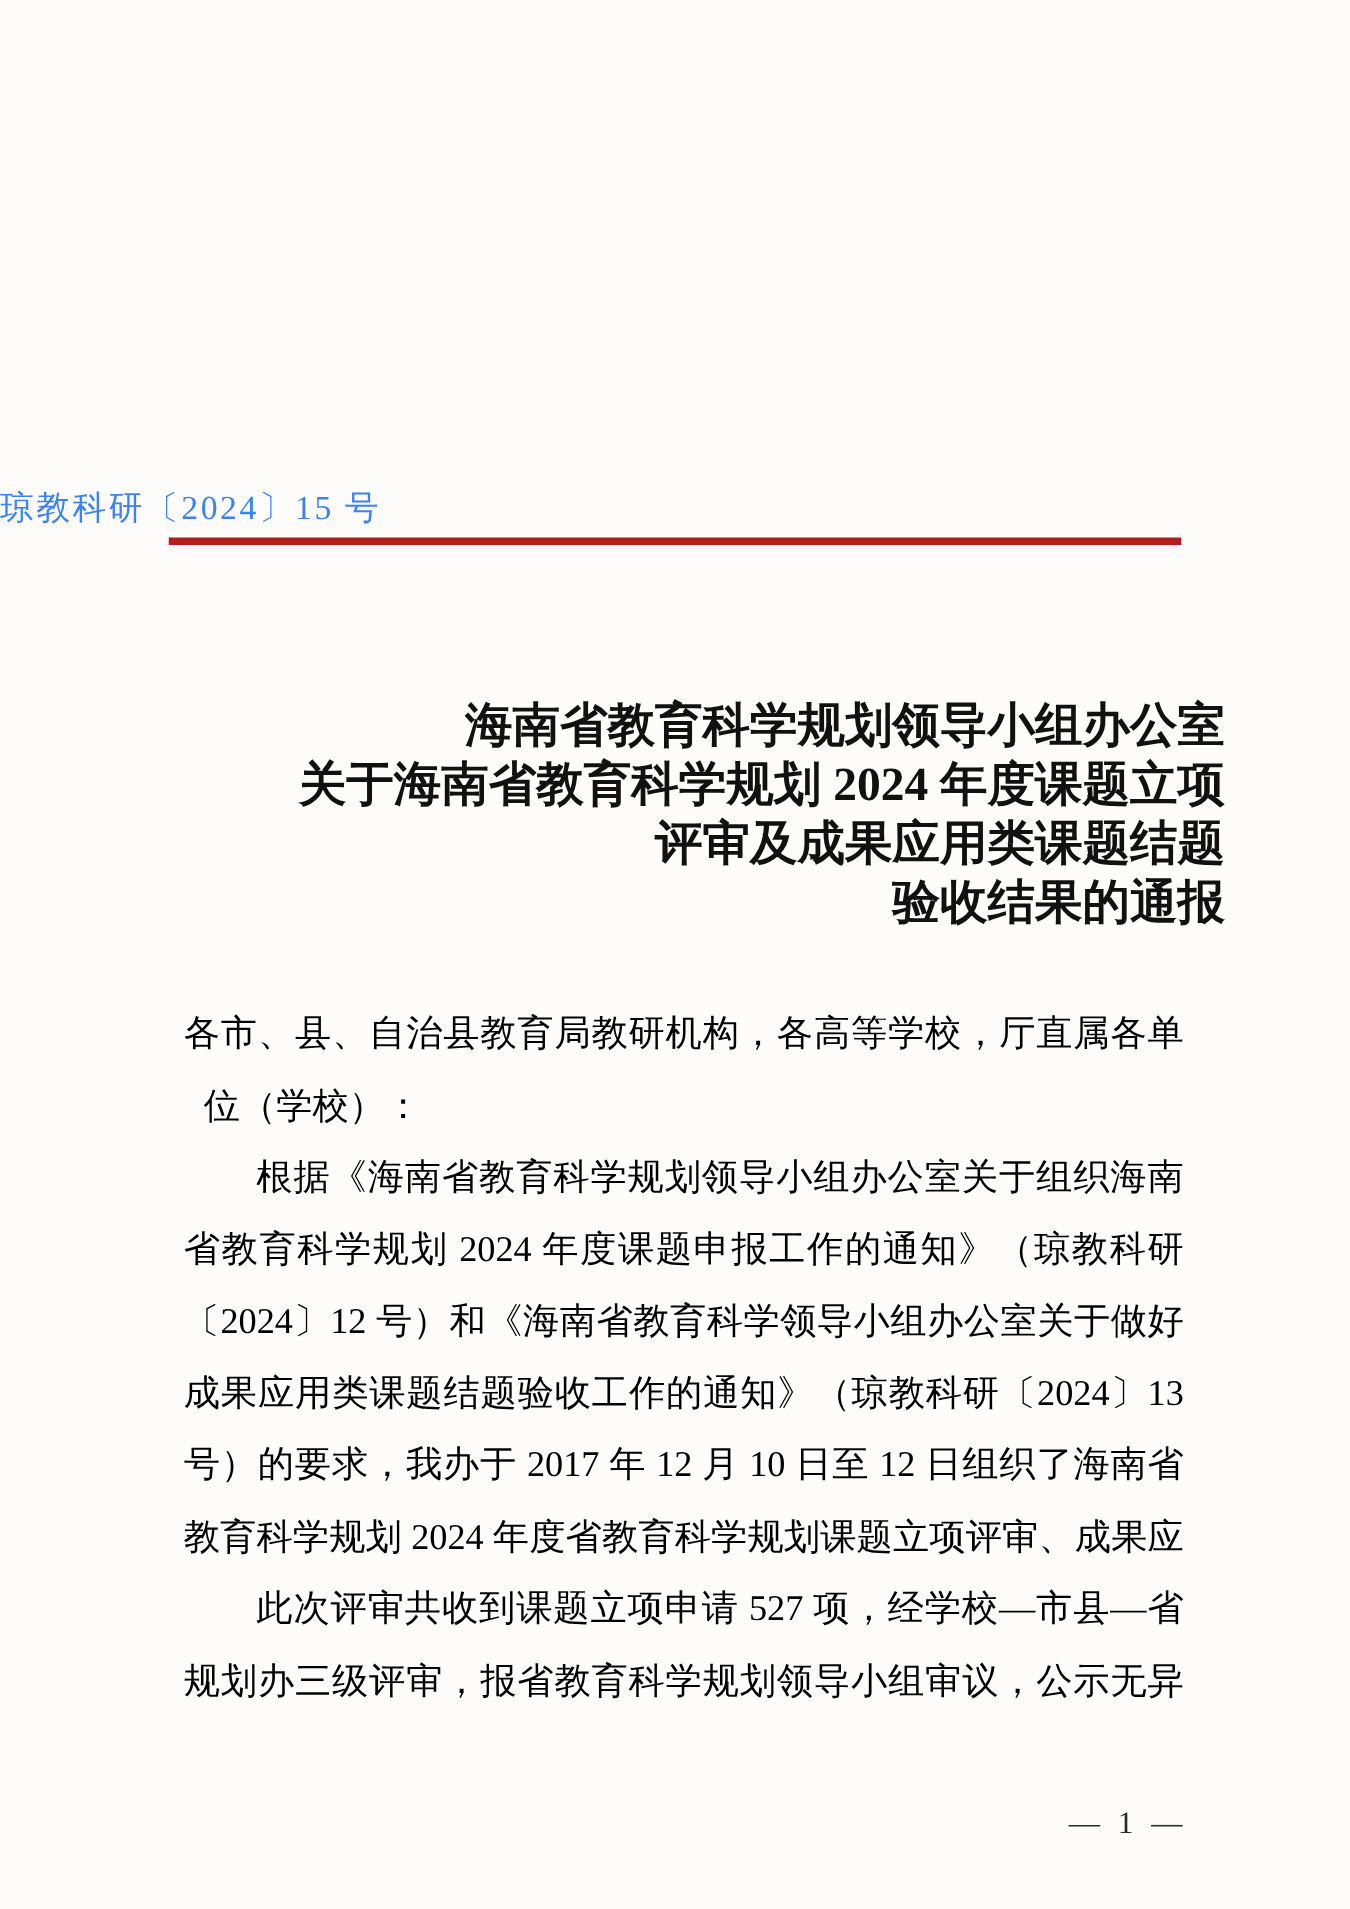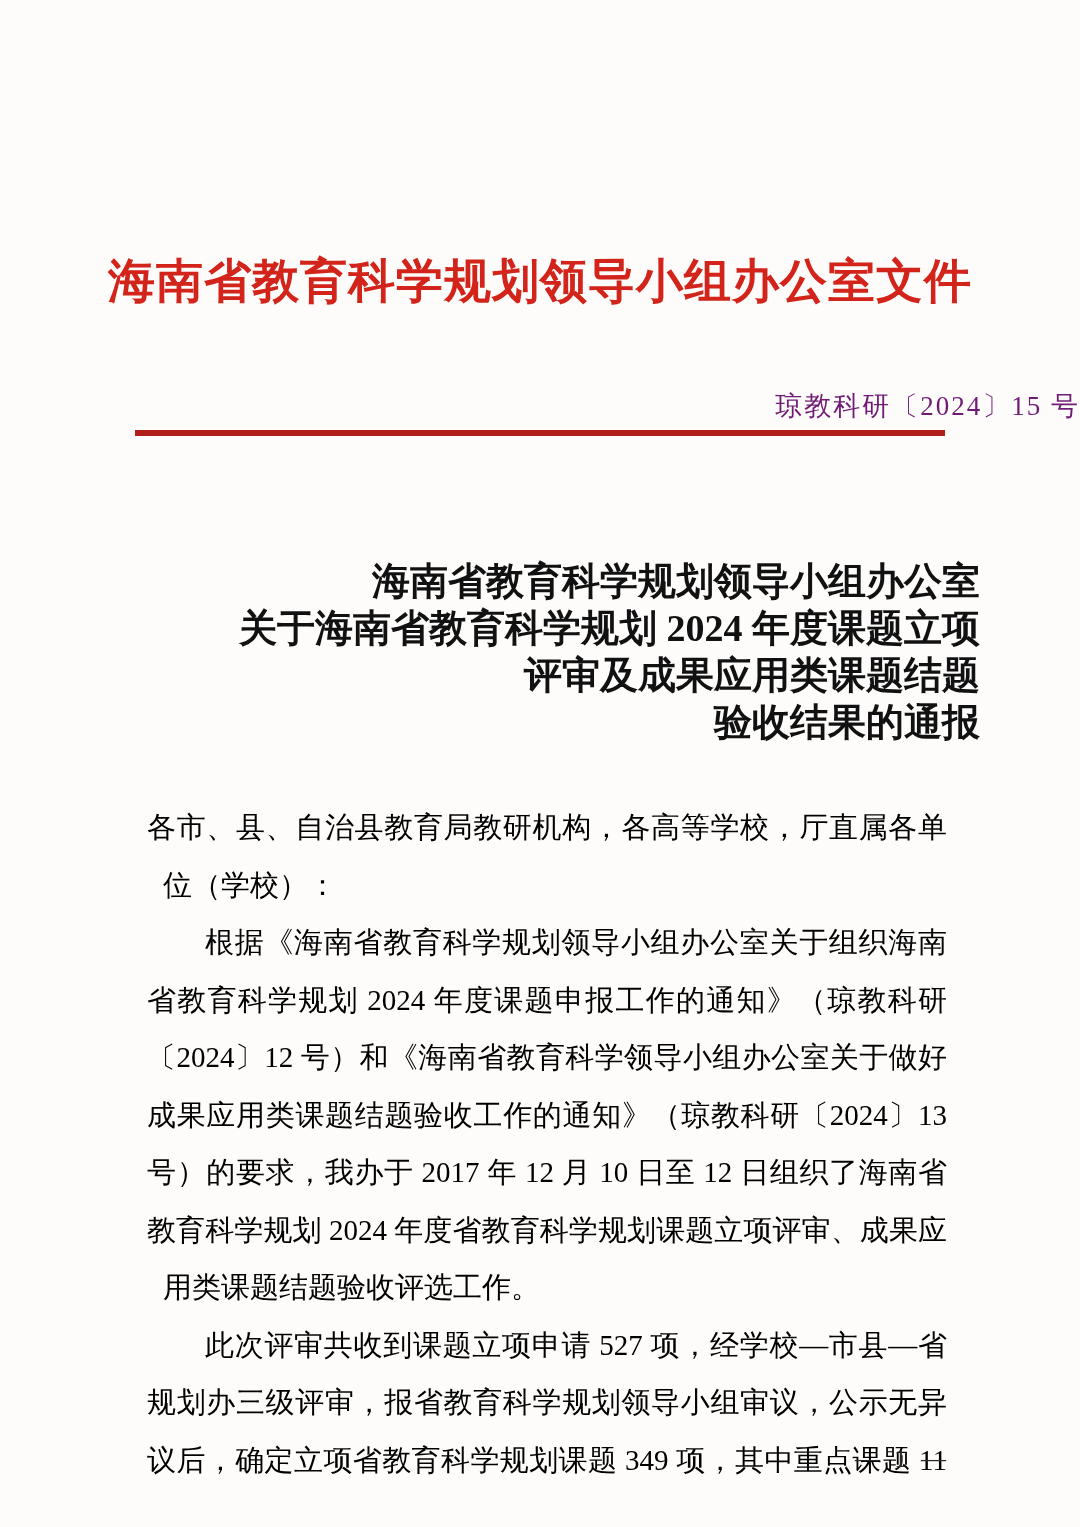--- a/index.html
+++ b/index.html
@@ -25,23 +25,23 @@
     font-weight: 700;
     letter-spacing: 1px;
     color: var(--header_red, #d2241a);
     white-space: nowrap;
   }
   .doc-no {
     position: absolute;
     top: 388px;
     left: 0;
     right: 0;
-    text-align: right;
+    text-align: left;
     font-size: 27px;
-    color: #701a75;
+    color: #3b82f6;
     letter-spacing: 2px;
   }
   .red-line {
     position: absolute;
     top: 430px;
     left: 135px;
     width: 810px;
     height: 6px;
     background: var(--divider_red, #b21f1a);
   }
@@ -86,21 +86,20 @@
     font-size: 25px;
     color: #2a2a2a;
     letter-spacing: 4px;
   }
 </style>
 </head>
 <body>
 
 <div class="page">
 
-  <div class="red-head">海南省教育科学规划领导小组办公室文件</div>
 
   <div class="doc-no">琼教科研〔2024〕15 号</div>
 
   <div class="red-line"></div>
 
   <div class="title">
     <div>海南省教育科学规划领导小组办公室</div>
     <div>关于海南省教育科学规划 2024 年度课题立项</div>
     <div>评审及成果应用类课题结题</div>
     <div>验收结果的通报</div>
@@ -108,21 +107,19 @@
 
   <div class="body-text">
     <div class="ln">各市、县、自治县教育局教研机构，各高等学校，厅直属各单</div>
     <div class="ln end">位（学校）：</div>
     <div class="ln ind">根据《海南省教育科学规划领导小组办公室关于组织海南</div>
     <div class="ln">省教育科学规划 2024 年度课题申报工作的通知》（琼教科研</div>
     <div class="ln">〔2024〕12 号）和《海南省教育科学领导小组办公室关于做好</div>
     <div class="ln">成果应用类课题结题验收工作的通知》（琼教科研〔2024〕13</div>
     <div class="ln">号）的要求，我办于 2017 年 12 月 10 日至 12 日组织了海南省</div>
     <div class="ln">教育科学规划 2024 年度省教育科学规划课题立项评审、成果应</div>
-    <div class="ln end">用类课题结题验收评选工作。</div>
     <div class="ln ind">此次评审共收到课题立项申请 527 项，经学校—市县—省</div>
     <div class="ln">规划办三级评审，报省教育科学规划领导小组审议，公示无异</div>
-    <div class="ln">议后，确定立项省教育科学规划课题 349 项，其中重点课题 11</div>
   </div>
 
   <div class="footer">— 1 —</div>
 
 </div>
 
 </body></html>

